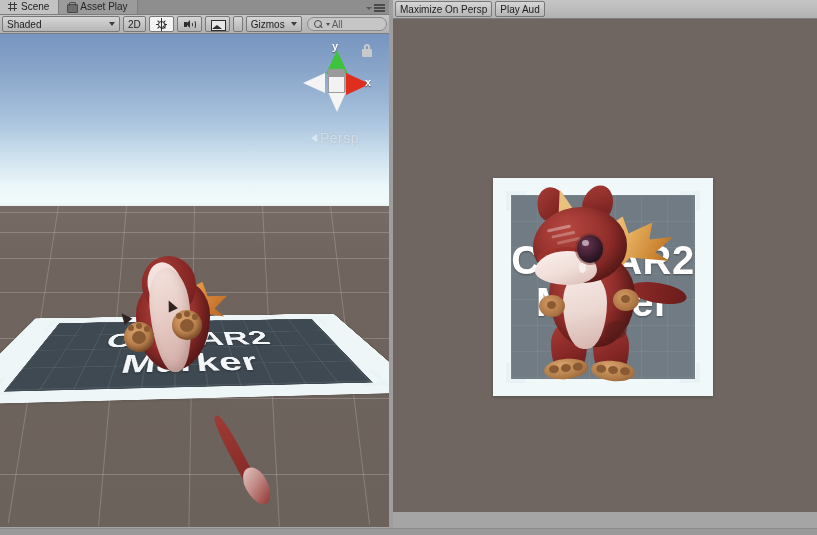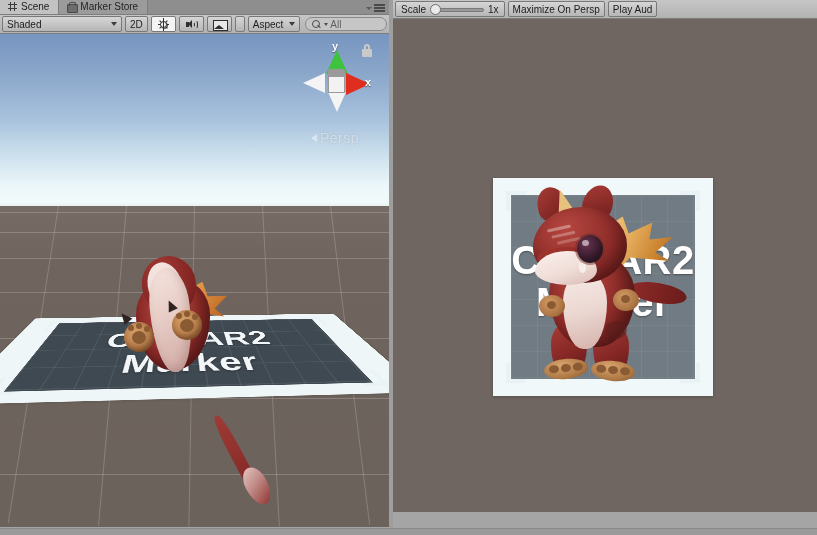--- a/index.html
+++ b/index.html
@@ -518,21 +518,21 @@
 
   <div class="panel" id="scene-panel">
 
     <div class="tabstrip">
       <div class="tab active">
         <span class="ticon icon-grid"></span>
         <span>Scene</span>
       </div>
       <div class="tab inactive">
         <span class="ticon icon-bag"></span>
-        <span>Marker Store</span>
+        <span>Asset Play</span>
       </div>
       <div class="tab-menu">
         <span class="caret"></span>
         <span class="burger"></span>
       </div>
     </div>
 
     <div class="toolbar">
       <div class="tb tb-dropdown dd-wide">
         <span>Shaded</span>
@@ -558,21 +558,21 @@
             <span class="wave w2"></span>
         </span>
       </div>
       <div class="tb">
         <span class="ico ico-image"></span>
       </div>
       <div class="tb">
         <span class="dcaret" style="margin-left:0"></span>
       </div>
       <div class="tb tb-dropdown">
-        <span>Aspect</span>
+        <span>Gizmos</span>
         <span class="dcaret"></span>
       </div>
       <div class="search">
         <span class="ico-search"></span>
         <span class="scaret"></span>
         <span>All</span>
       </div>
     </div>
 
     <div class="scene-view">
@@ -656,28 +656,20 @@
       </div>
     </div>
   </div>
 
   <div class="panel-divider"></div>
 
   <div class="panel" id="game-panel">
 
 
     <div class="toolbar">
-      <div class="scale-box">
-        <span>Scale</span>
-        <span class="slider">
-          <span class="track"></span>
-          <span class="knob"></span>
-        </span>
-        <span>1x</span>
-      </div>
       <div class="tb">
         <span>Maximize On Persp</span>
       </div>
       <div class="tb">
         <span>Play Aud</span>
       </div>
     </div>
 
     <div class="game-view">
       <div class="marker-game">

